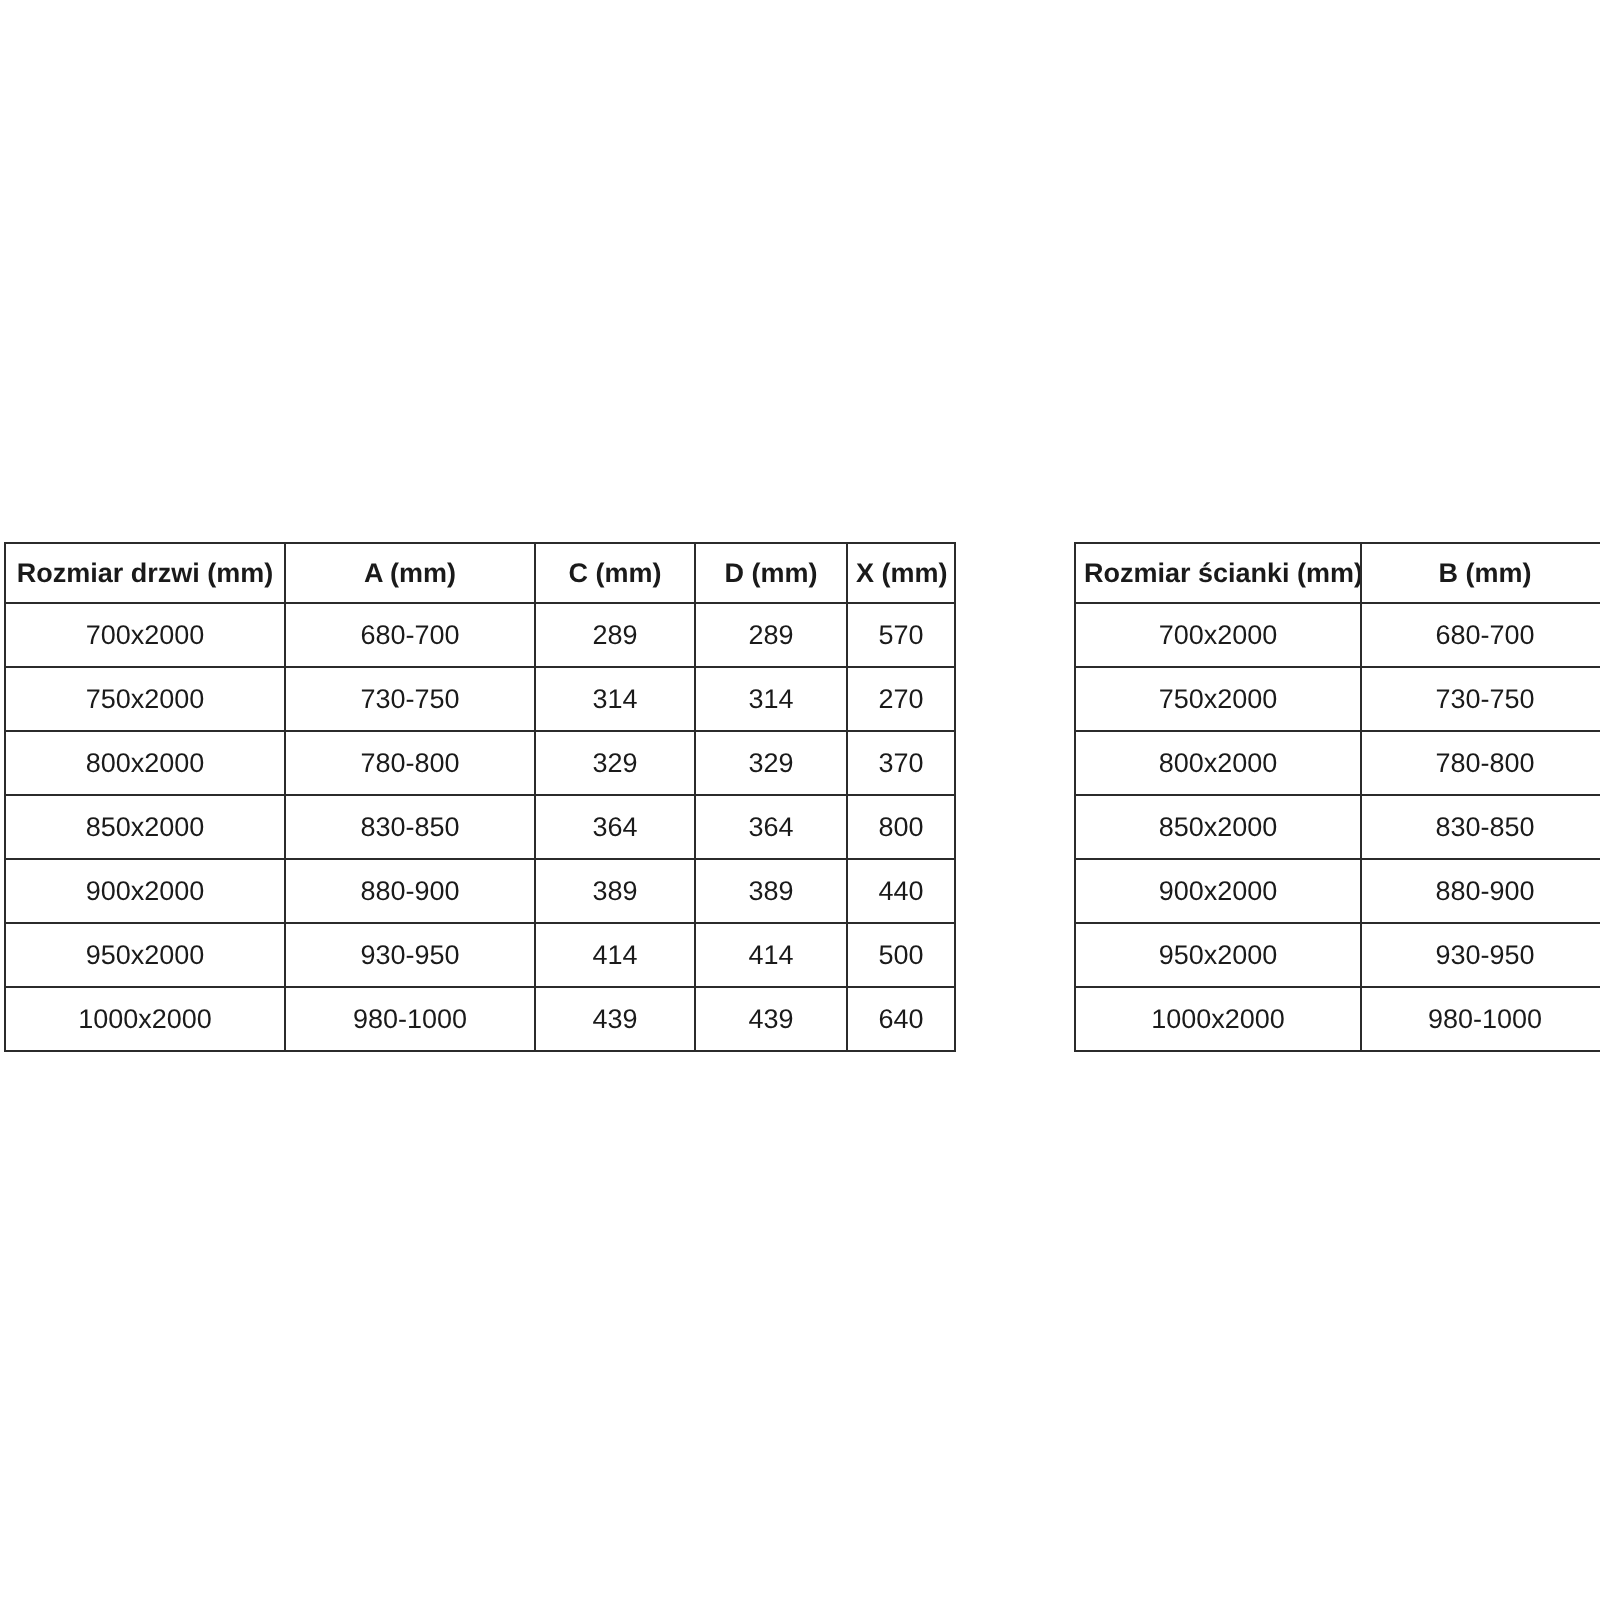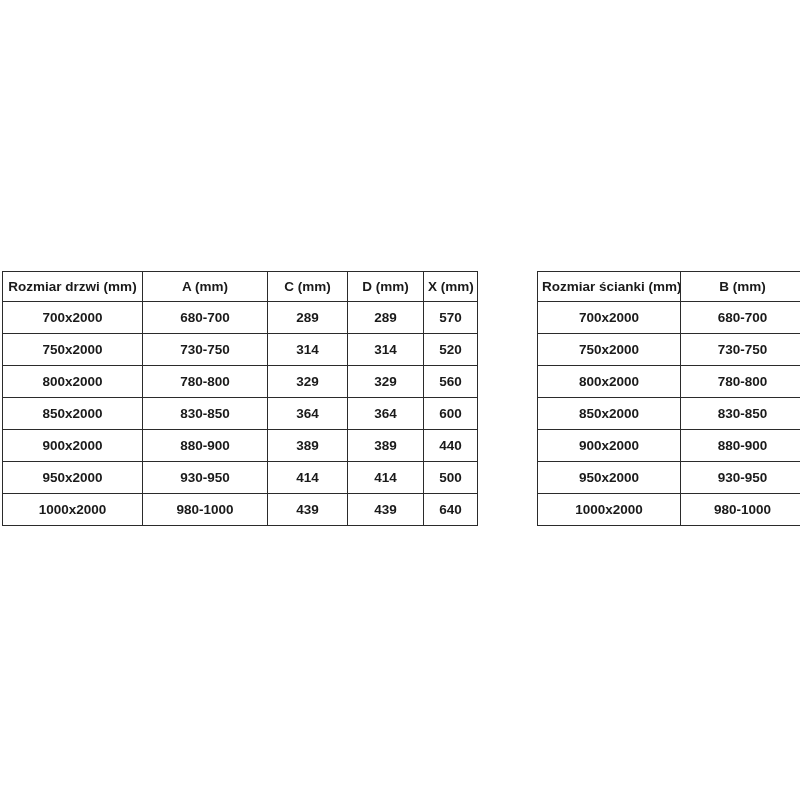--- a/index.html
+++ b/index.html
@@ -33,21 +33,21 @@
     font-size: 13.5px;
     line-height: 1;
     white-space: nowrap;
     overflow: hidden;
   }
   table.spec th {
     font-weight: bold;
     height: 29px;
   }
   table.spec td {
-    font-weight: bold;
+    font-weight: normal;
     height: 31px;
   }
   #doors-table {
     left: 2px;
     top: 271px;
     width: 475px;
   }
   #walls-table {
     left: 500px;
     top: 271px;
@@ -83,35 +83,35 @@
           <td>680-700</td>
           <td>289</td>
           <td>289</td>
           <td>570</td>
         </tr>
         <tr>
           <td>750x2000</td>
           <td>730-750</td>
           <td>314</td>
           <td>314</td>
-          <td>520</td>
+          <td>270</td>
         </tr>
         <tr>
           <td>800x2000</td>
           <td>780-800</td>
           <td>329</td>
           <td>329</td>
-          <td>560</td>
+          <td>370</td>
         </tr>
         <tr>
           <td>850x2000</td>
           <td>830-850</td>
           <td>364</td>
           <td>364</td>
-          <td>600</td>
+          <td>800</td>
         </tr>
         <tr>
           <td>900x2000</td>
           <td>880-900</td>
           <td>389</td>
           <td>389</td>
           <td>440</td>
         </tr>
         <tr>
           <td>950x2000</td>

